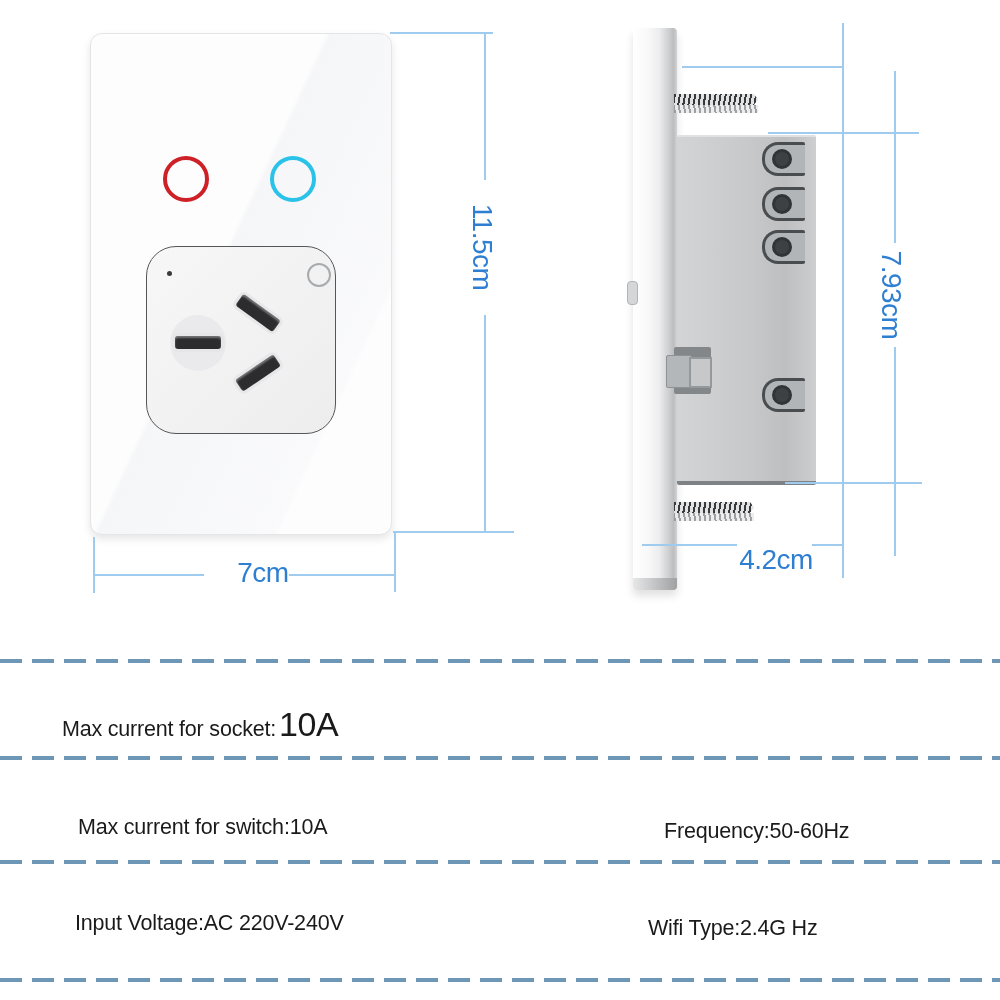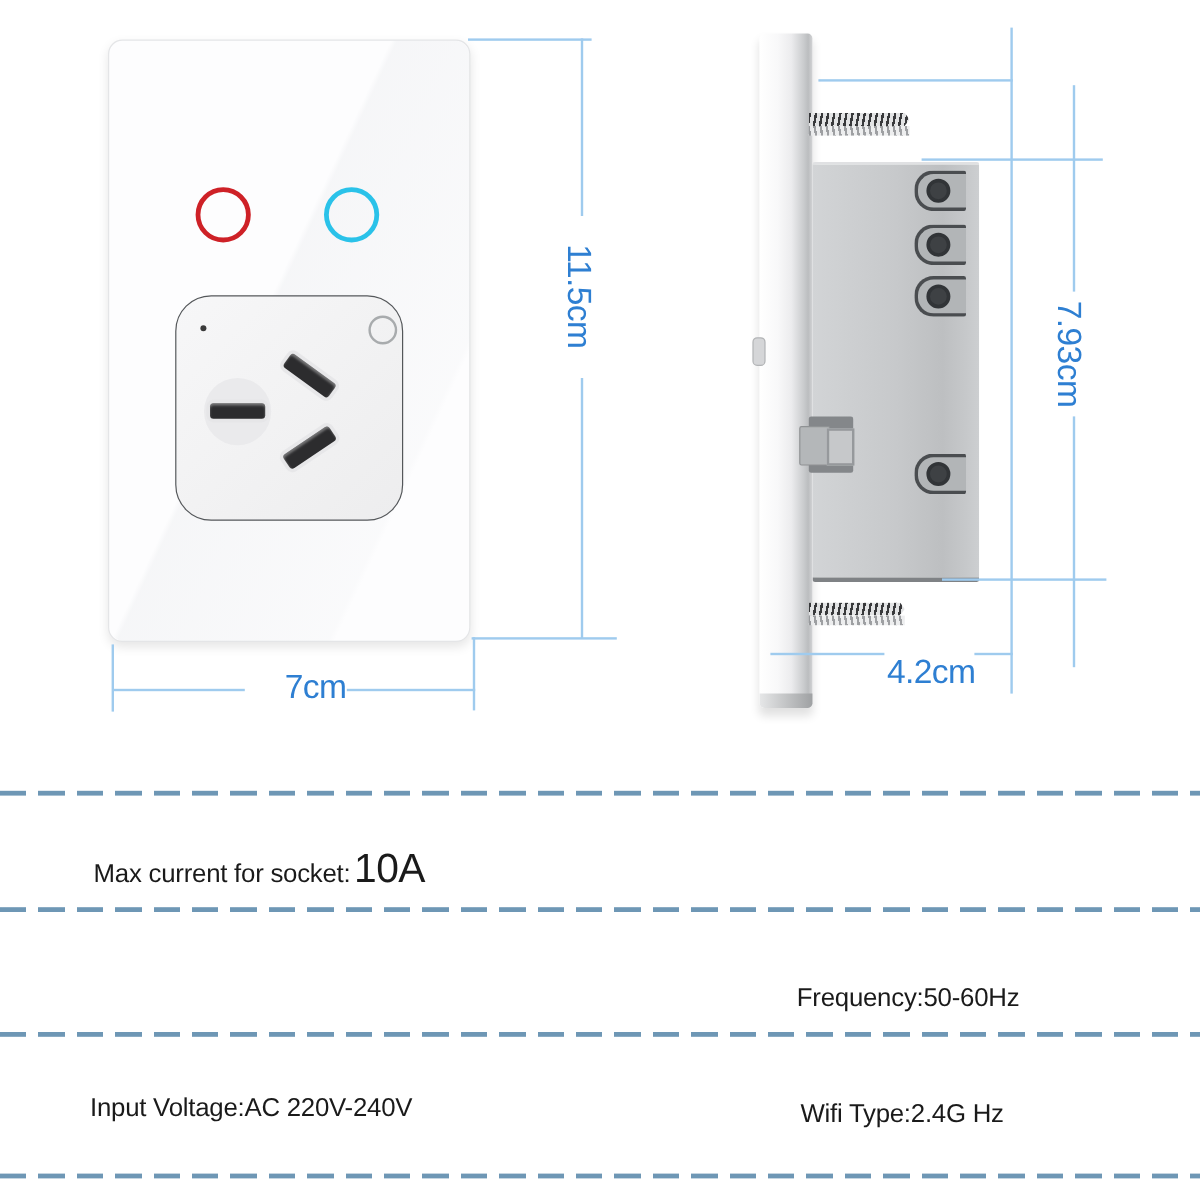--- a/index.html
+++ b/index.html
@@ -166,29 +166,32 @@
 
   <div class="dim-line h" style="left:642px; top:544px; width:95px;"></div>
   <div class="dim-text" style="left:776px; top:560px;">4.2cm</div>
   <div class="dim-line h" style="left:812px; top:544px; width:32px;"></div>
 
   <div class="dash-line" style="top:659px;"></div>
   <div class="dash-line" style="top:756px;"></div>
   <div class="dash-line" style="top:860px;"></div>
   <div class="dash-line" style="top:978px;"></div>
 
-  <div class="spec-cell" style="left:78px; top:705px;text-align:right;">
+  <div class="spec-cell" style="left:62px; top:705px;text-align:right;">
     <span>Max current for socket: </span>
       <span class="spec-value-big">10A</span>
   </div>
 
+  <div class="spec-cell" style="left:78px; top:815px;">
+    <span>Max current for switch:10A</span>
+  </div>
   <div class="spec-cell" style="left:648px; top:819px;margin-left:16px;">
     <span>Frequency:50-60Hz</span>
   </div>
 
   <div class="spec-cell" style="left:75px; top:911px;">
     <span>Input Voltage:AC 220V-240V</span>
   </div>
-  <div class="spec-cell" style="left:648px; top:916px;margin-left:19px;">
+  <div class="spec-cell" style="left:648px; top:916px;">
     <span>Wifi Type:2.4G Hz</span>
   </div>
 
 </div>
 
 </body></html>

